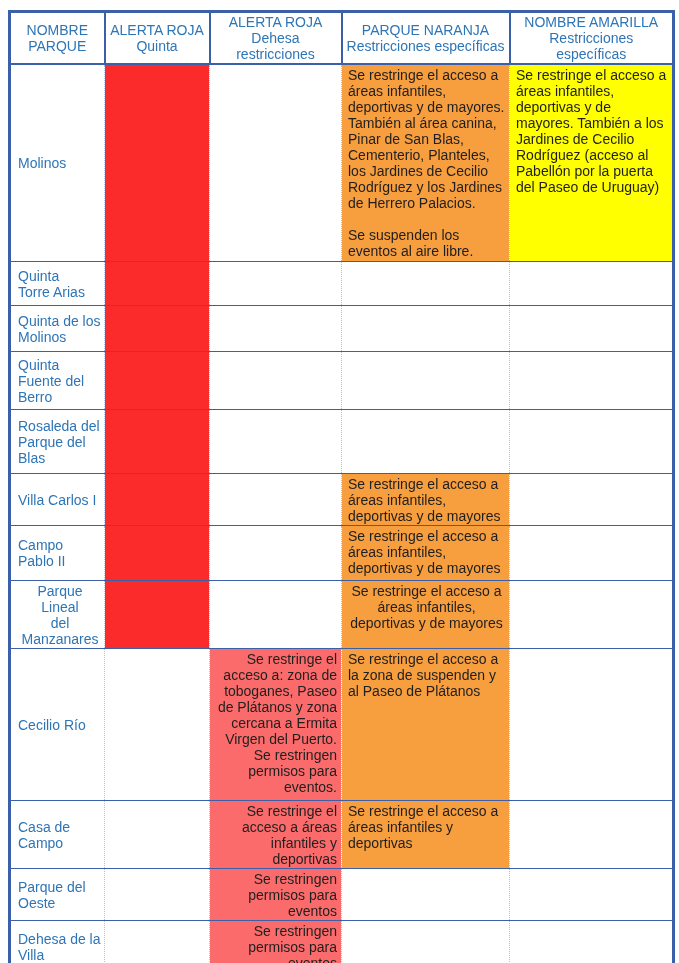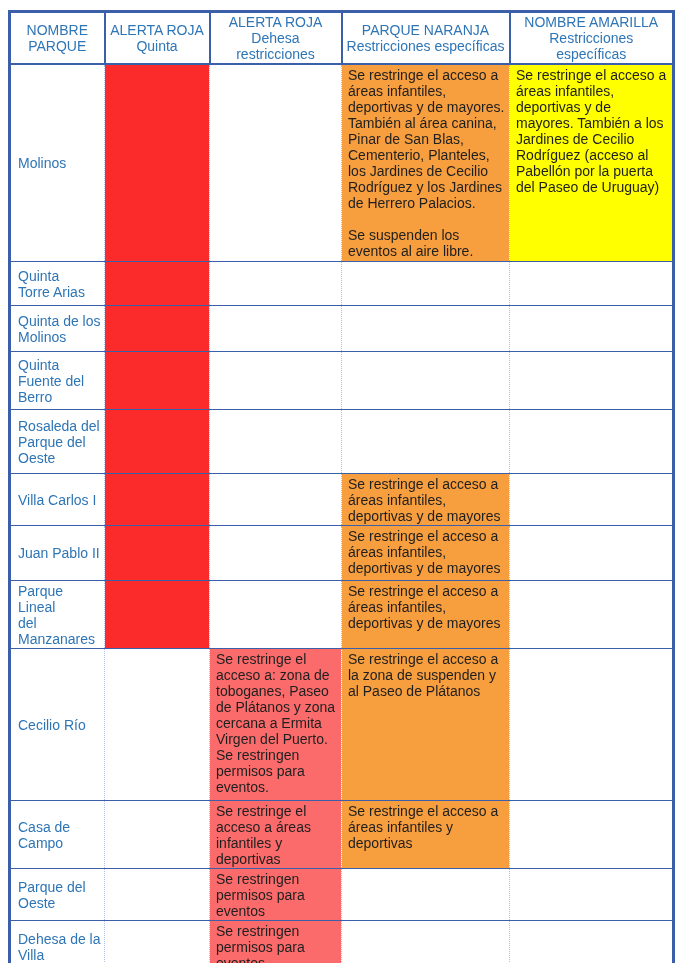--- a/index.html
+++ b/index.html
@@ -28,21 +28,21 @@
     vertical-align:top;padding:2px 4px 1px 6px;overflow:hidden;
     border-top:1.5px solid var(--border_solid,#3B5FA9);
     border-left:1px dotted var(--border_dotted,#A9BFE4);
   }
   tbody tr:first-child td{border-top:none;}
   tbody td:first-child{border-left:none;}
   tbody td.park{
     color:var(--header_blue,#2E75B6);vertical-align:middle;padding-left:7px;padding-right:2px;
   }
   .bg-red{background:var(--red,#FA2B2A);}
-  .bg-salmon{background:var(--salmon,#FB6B6B);}
+  .bg-salmon{background:var(--salmon,#FB6B6B);text-align:right;}
   .bg-orange{background:var(--orange,#F79E3E);}
   .bg-yellow{background:var(--yellow,#FFFF00);}
   .bg-none{background:transparent;}
   .cell-text{white-space:pre-line;display:block;}
   .hline{display:block;}
 </style>
 </head>
 <body>
 
 <div class="page">
@@ -150,21 +150,21 @@
       <span class="cell-text"></span>
     </td>
     <td class="bg-none">
       <span class="cell-text"></span>
     </td>
   </tr>
         <tr style="height: 64px;">
     <td class="park">
       <span class="cell-text">Rosaleda del
 Parque del
-Oeste</span>
+Blas</span>
     </td>
     <td class="bg-red">
       <span class="cell-text"></span>
     </td>
     <td class="bg-none">
       <span class="cell-text"></span>
     </td>
     <td class="bg-none">
       <span class="cell-text"></span>
     </td>
@@ -184,36 +184,36 @@
     </td>
     <td class="bg-orange">
       <span class="cell-text">Se restringe el acceso a áreas infantiles, deportivas y de mayores</span>
     </td>
     <td class="bg-none">
       <span class="cell-text"></span>
     </td>
   </tr>
         <tr style="height: 55px;">
     <td class="park">
-      <span class="cell-text">Juan Pablo II</span>
+      <span class="cell-text">Campo Pablo II</span>
     </td>
     <td class="bg-red">
       <span class="cell-text"></span>
     </td>
     <td class="bg-none">
       <span class="cell-text"></span>
     </td>
     <td class="bg-orange">
       <span class="cell-text">Se restringe el acceso a áreas infantiles, deportivas y de mayores</span>
     </td>
     <td class="bg-none">
       <span class="cell-text"></span>
     </td>
   </tr>
-        <tr style="height: 55px;">
+        <tr style="height: 55px; text-align: center;">
     <td class="park">
       <span class="cell-text">Parque Lineal
 del
 Manzanares</span>
     </td>
     <td class="bg-red">
       <span class="cell-text"></span>
     </td>
     <td class="bg-none">
       <span class="cell-text"></span>

